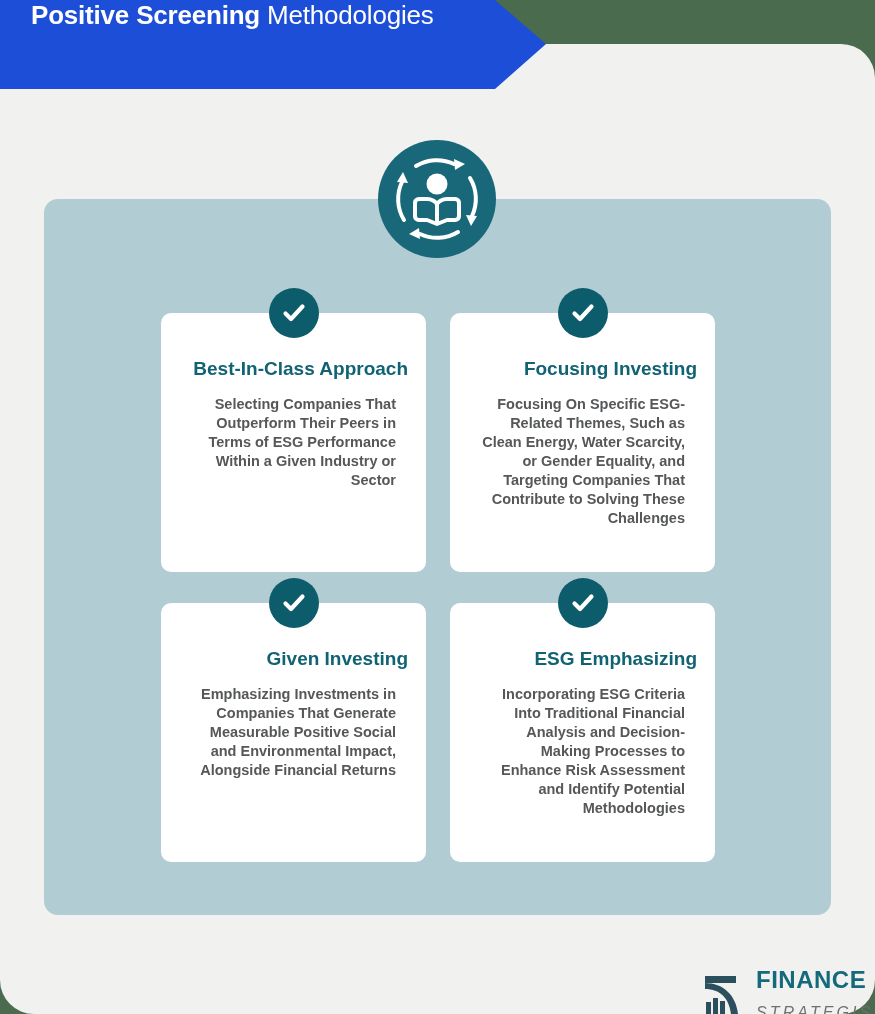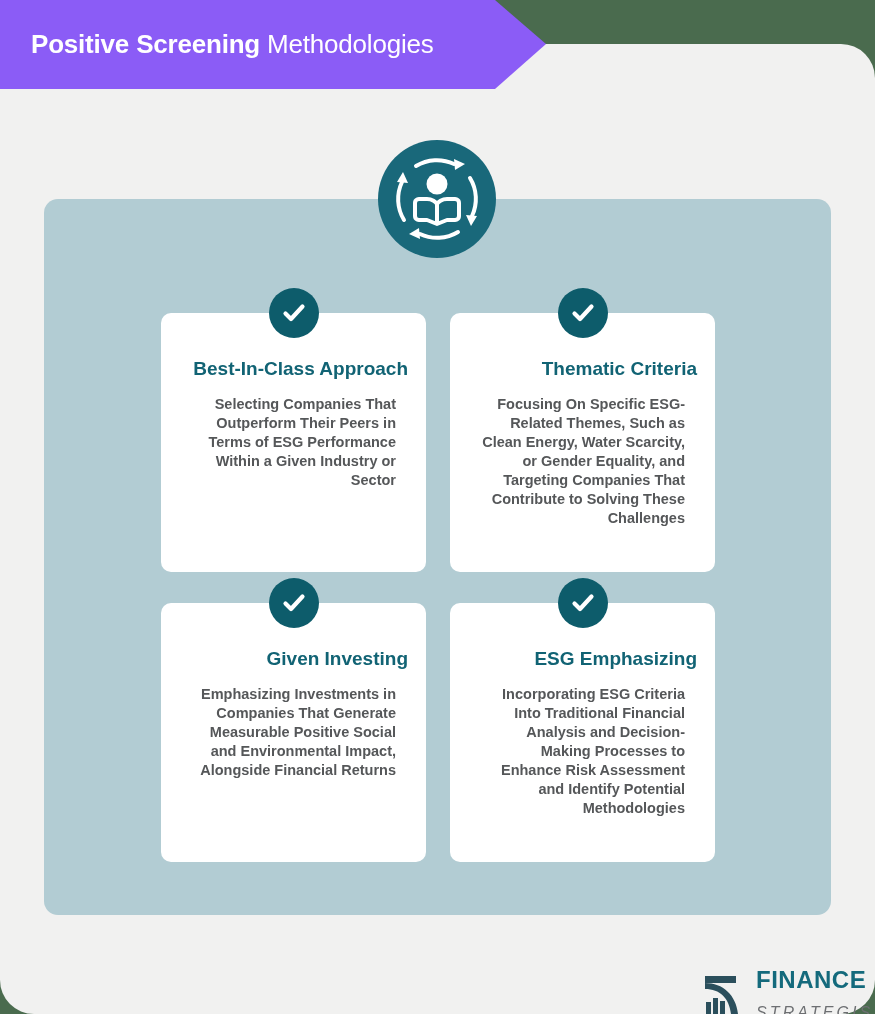--- a/index.html
+++ b/index.html
@@ -32,24 +32,23 @@
     border-radius: 0 34px 34px 34px;
   }
 
   
   .header-banner {
     position: absolute;
     left: 0;
     top: 0;
     width: 546px;
     height: 89px;
-    background: #8b5cf6;
+    background: #1d4ed8;
     clip-path: polygon(0 0, 495px 0, 546px 44px, 495px 89px, 0 89px);
     display: flex;
-    align-items: center;
   }
   .header-title {
     color: #ffffff;
     font-size: 26px;
     letter-spacing: -0.2px;
     margin-left: 31px;
     white-space: nowrap;
   }
   .header-title .strong {
     font-weight: bold;
@@ -222,21 +221,21 @@
       <h3 class="card-title">Best-In-Class Approach</h3>
       <p class="card-body">Selecting Companies That Outperform Their Peers in Terms of ESG Performance Within a Given Industry or Sector</p>
     </div>
 
     <div class="card">
       <div class="check-badge">
         <svg viewBox="0 0 28 28" xmlns="http://www.w3.org/2000/svg">
           <path d="M5.5 14.5 L11 20 L22.5 7.5" fill="none" stroke="#ffffff" stroke-width="4.2" stroke-linecap="round" stroke-linejoin="round"></path>
         </svg>
       </div>
-      <h3 class="card-title">Thematic Criteria</h3>
+      <h3 class="card-title">Focusing Investing</h3>
       <p class="card-body">Focusing On Specific ESG-Related Themes, Such as Clean Energy, Water Scarcity, or Gender Equality, and Targeting Companies That Contribute to Solving These Challenges</p>
     </div>
 
     <div class="card">
       <div class="check-badge">
         <svg viewBox="0 0 28 28" xmlns="http://www.w3.org/2000/svg">
           <path d="M5.5 14.5 L11 20 L22.5 7.5" fill="none" stroke="#ffffff" stroke-width="4.2" stroke-linecap="round" stroke-linejoin="round"></path>
         </svg>
       </div>
       <h3 class="card-title">Given Investing</h3>

